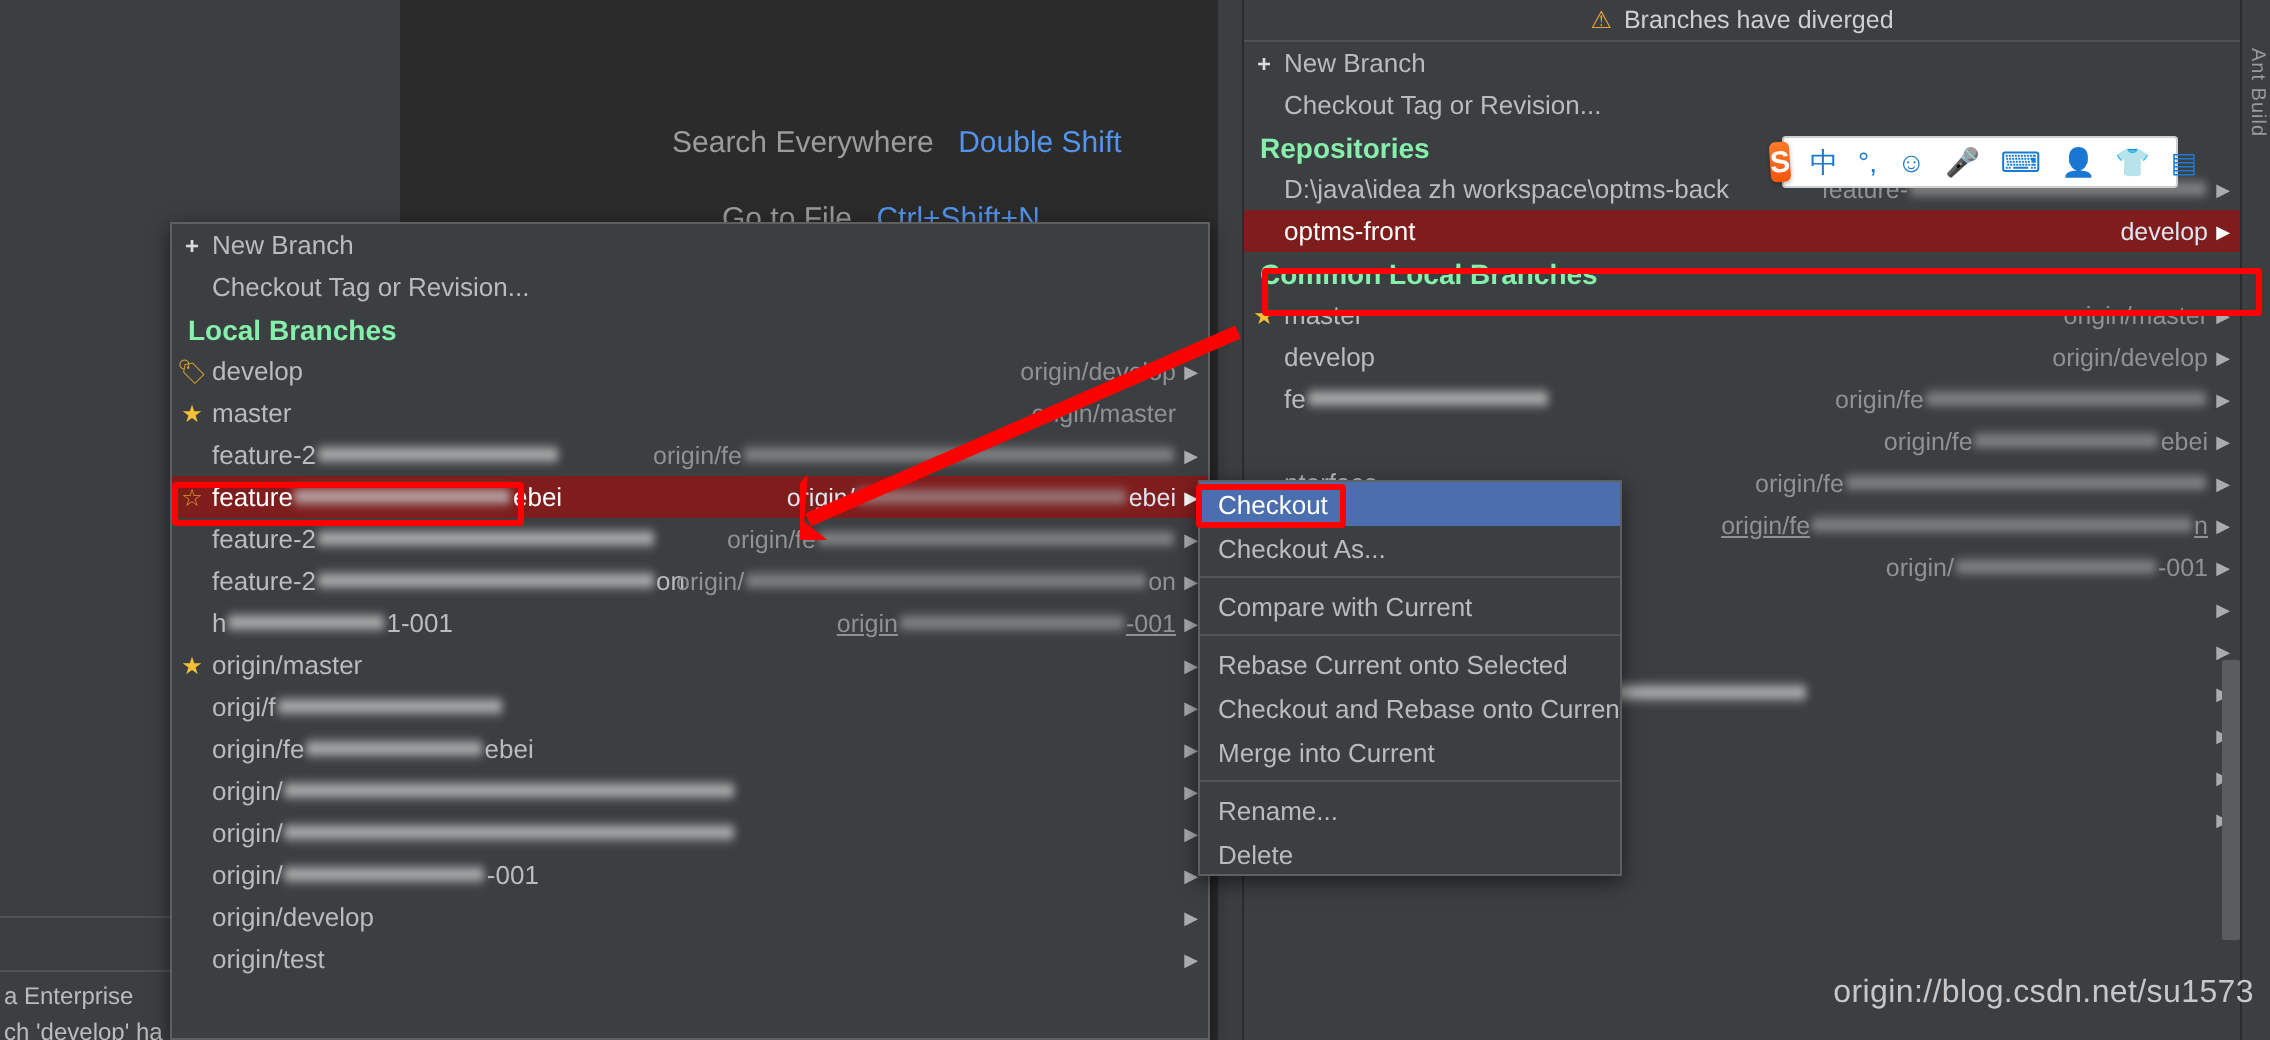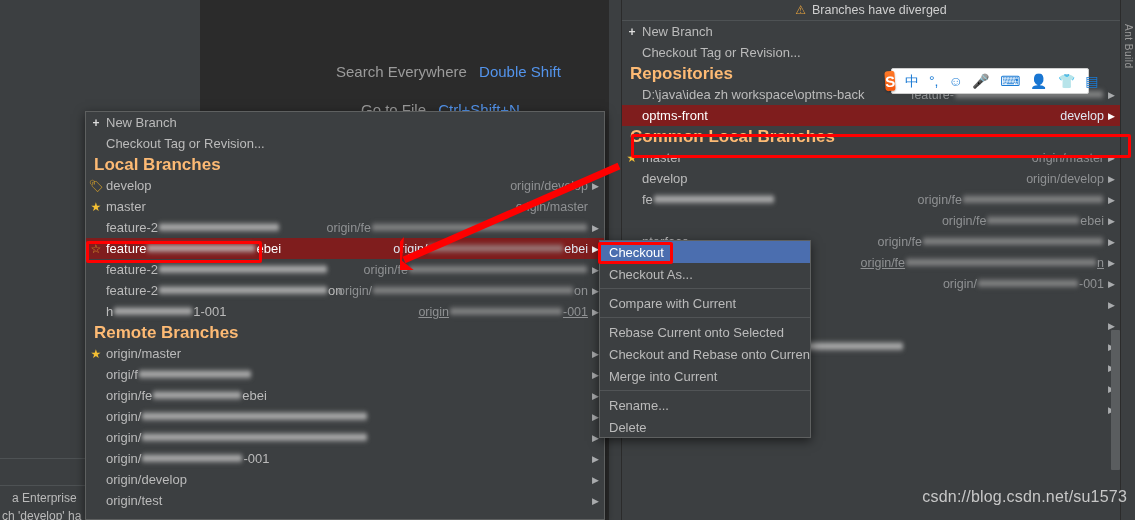--- a/index.html
+++ b/index.html
@@ -46,21 +46,21 @@
   }
   .row.sel { background:#7f1d1d; color:#ffffff; }
   .row .ico { width:20px; min-width:20px; text-align:center; font-size:12px; line-height:1; }
   .row .lbl { flex:0 0 auto; }
   .row .right { position:absolute; right:16px; color:#8f9193; font-size:12.5px; }
   .row.sel .right { color:#dfe6f0; }
   .row .arrow { position:absolute; right:5px; color:#a9abad; font-size:9px; }
   .row.sel .arrow { color:#ffffff; }
   .section {
     height:21px; display:flex; align-items:center;
-    font-size:17px; font-weight:bold; color:#fdba74; padding-left:8px;
+    font-size:14px; font-weight:bold; color:#86efac; padding-left:8px;
   }
   .star-on  { color:#f5c033; }
   .star-off { color:#d8a22a; }
   .tag-ico  { color:#d8a22a; }
   .plus     { color:#dcdcdc; font-weight:bold; }
 
   
   .blur {
     display:inline-block; height:11px; vertical-align:-1px;
     background:linear-gradient(180deg,
@@ -150,21 +150,21 @@
   </div>
   <div class="tip-row" style="left:336px; top:63px;">
     <span class="tip-label">Search Everywhere</span>
     <span class="tip-key" style="margin-left:8px;">Double Shift</span>
   </div>
 
   <div class="vtext" style="left:1123px; top:24px;">Ant Build</div>
 
   <div class="status-strip">
     <div class="divider" style="top:26px;"></div>
-    <div class="line" style="left:12px; top:32px;">a Enterprise</div>
+    <div class="line" style="left:2px; top:32px;">a Enterprise</div>
     <div class="line" style="left:2px; top:50px;">ch 'develop' ha</div>
   </div>
 
   <div id="rightPanel">
 
     <div class="warnbar">
       <span class="warnicon">⚠</span>
       <span>Branches have diverged</span>
     </div>
 
@@ -343,21 +343,20 @@
           <span class="arrow">▶</span>
         </div>
         <div class="row">
           <span class="ico "></span>
           <span class="lbl">h</span>
           <span class="blur" style="width:78px"></span>
           <span class="lbl">1-001</span>
           <span class="right" style="right: 16px; text-decoration: underline;"><span>origin</span><span class="blur dim" style="width:112px"></span><span>-001</span></span>
           <span class="arrow">▶</span>
         </div>
-        <div class="section">Remote Branches</div>
         <div class="row">
           <span class="ico star-on">★</span>
           <span class="lbl">origin/master</span>
           <span class="lbl"></span>
           <span class="arrow">▶</span>
         </div>
         <div class="row">
           <span class="ico "></span>
           <span class="lbl">origi/f</span>
           <span class="blur" style="width:112px"></span>
@@ -443,14 +442,14 @@
 
   <svg class="ann-arrow" style="left:400px; top:160px;" width="235" height="110">
     <defs>
       <marker id="ah" markerWidth="7" markerHeight="7" refX="1.3" refY="3" orient="auto">
         <path d="M0,0 L6.5,3 L0,6 L1.6,3 z" fill="#fe0000"></path>
       </marker>
     </defs>
     <path d="M5,100 L220,6" stroke="#fe0000" stroke-width="7" fill="none" marker-end="url(#ah)" transform="rotate(180 112 53)"></path>
   </svg>
 
-  <div class="watermark">csdn://blog.csdn.net/su1573</div>
+  <div class="watermark">origin://blog.csdn.net/su1573</div>
 </div>
 
 </body></html>

